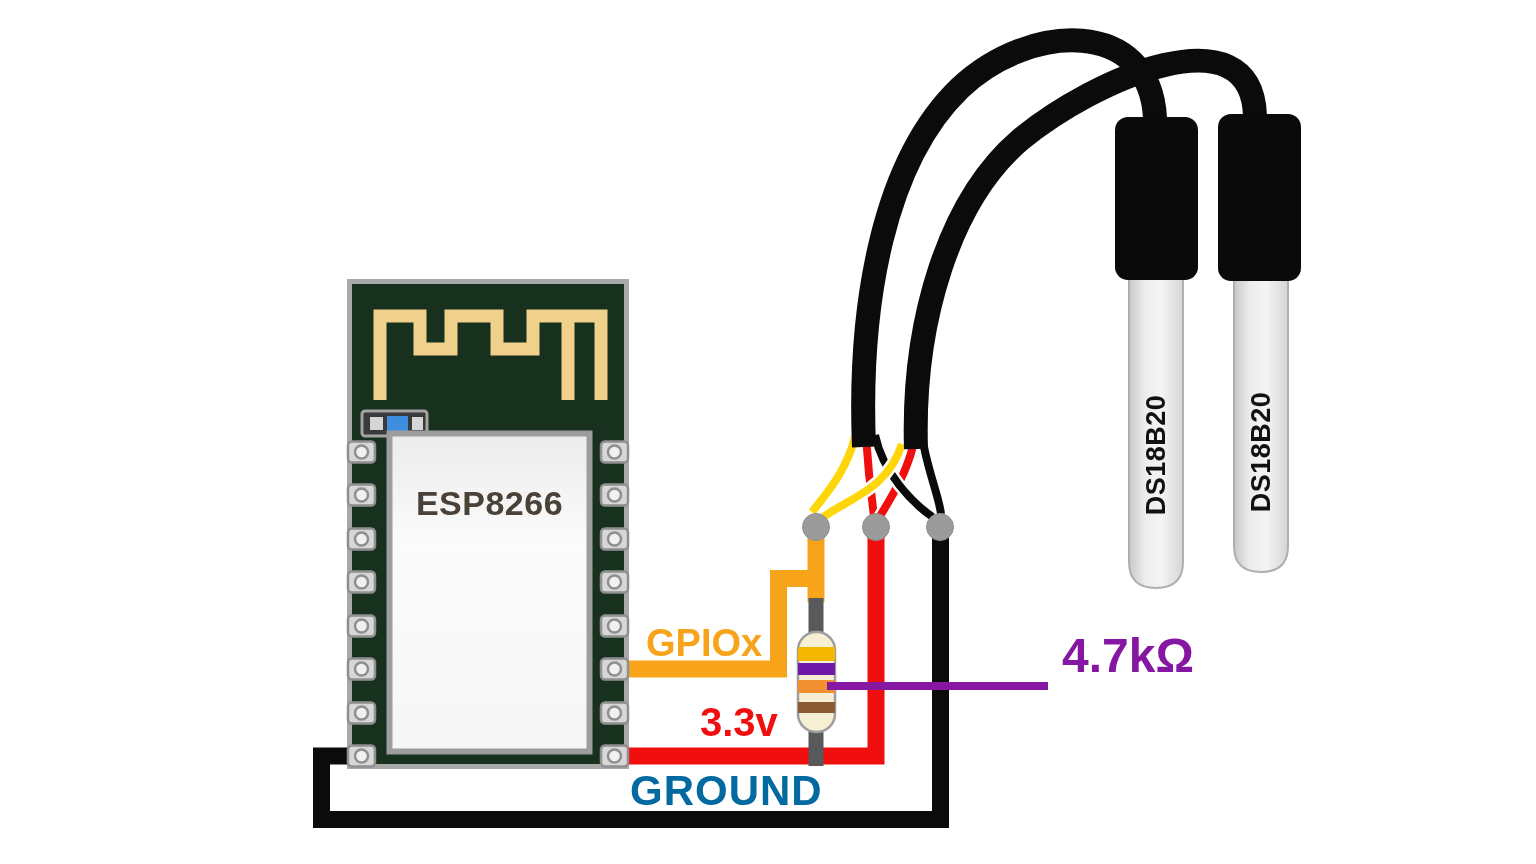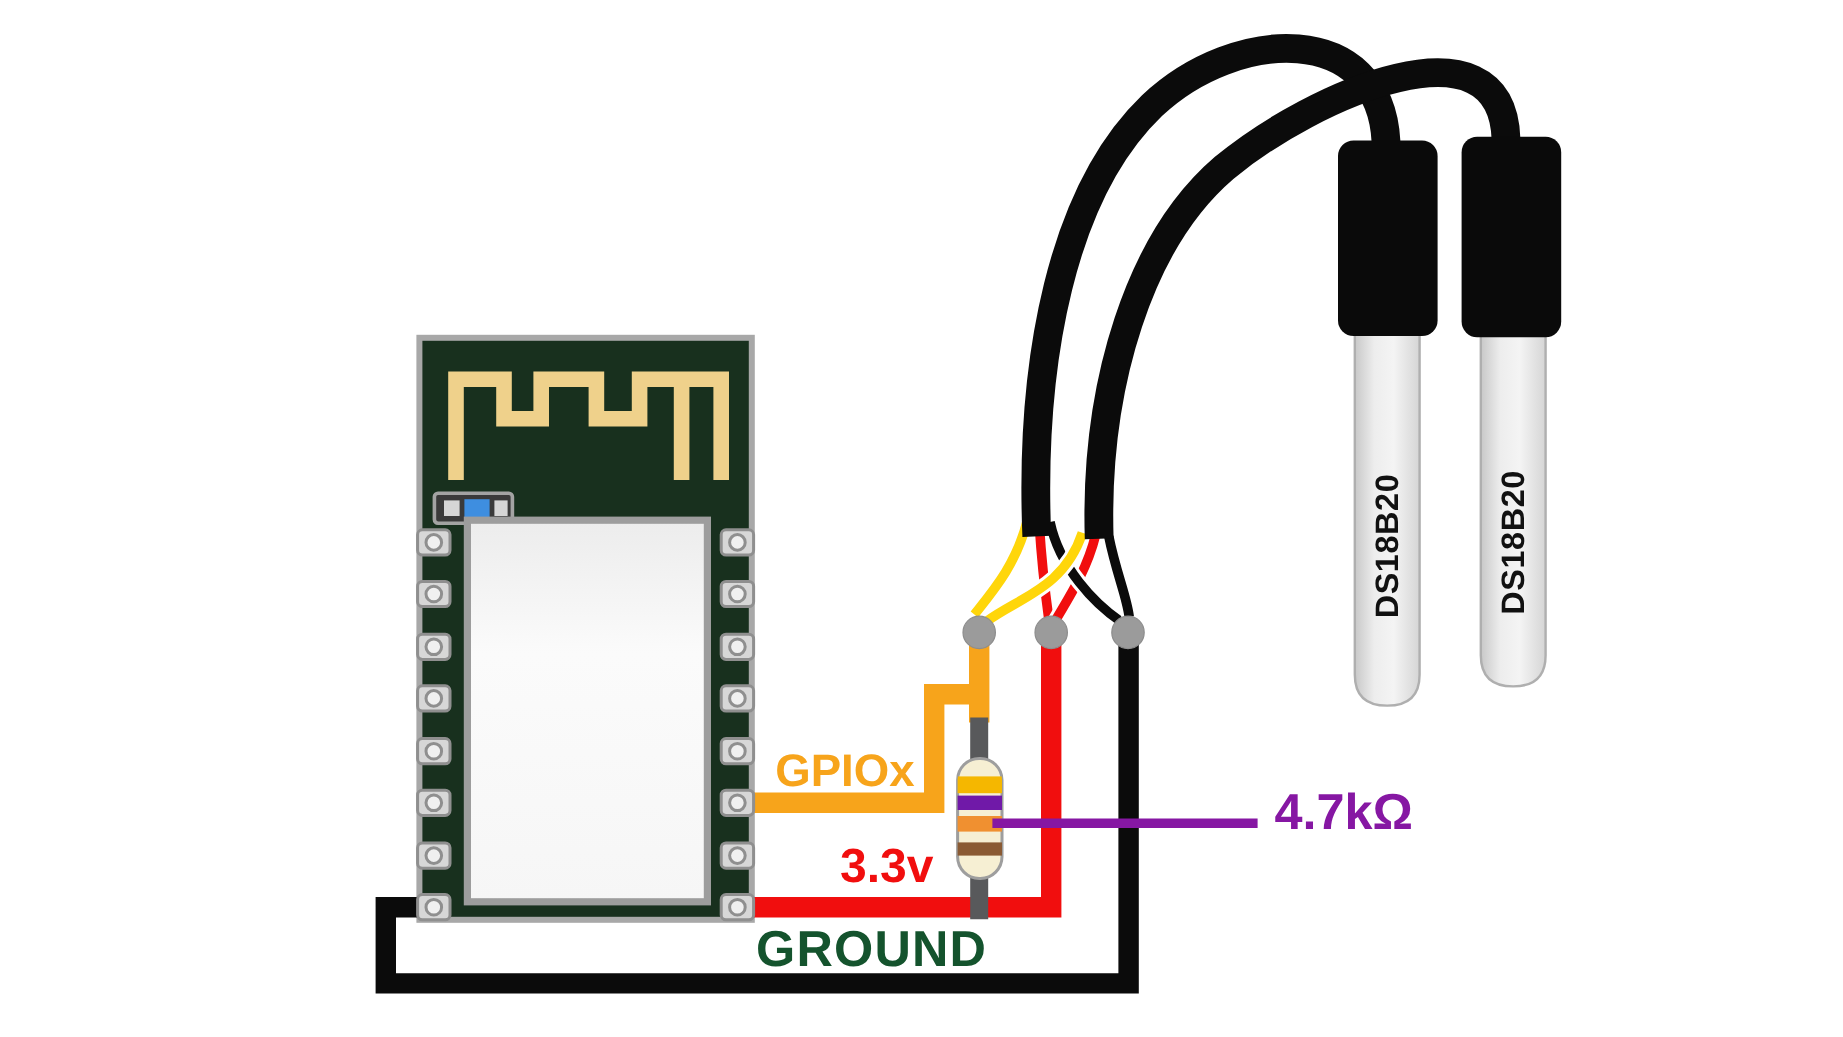--- a/index.html
+++ b/index.html
@@ -55,22 +55,22 @@
   .band-brown{fill:var(--color-band-brown);}
 
   
   .cap{fill:#0A0A0A;}
   .probe{fill:url(#probeGrad);stroke:#AFAFAF;stroke-width:2;}
 
   
   .lbl{position:absolute;font-weight:800;line-height:1;white-space:nowrap;}
   #gpio-label{left:646px;top:624px;font-size:38px;color:var(--color-gpio);text-align:center;}
   #power-label{left:684px;top:702px;font-size:40px;color:var(--color-power);margin-left:16px;}
-  #ground-label{left:630px;top:770px;font-size:42px;color:#14532d;letter-spacing:1px;}
-  #resistor-value-label{left:1062px;top:656px;font-size:42px;color:var(--color-annotation);}
+  #ground-label{left:630px;top:770px;font-size:42px;color:#0369a1;letter-spacing:1px;}
+  #resistor-value-label{left:1062px;top:632px;font-size:48px;color:var(--color-annotation);}
   #board-label{
     position:absolute;left:389px;top:482px;width:201px;text-align:center;
     font-size:34px;line-height:42px;font-weight:800;
     color:var(--color-board-text);letter-spacing:0.5px;
   }
   .sensor-label{
     position:absolute;width:180px;height:30px;text-align:center;
     font-size:27px;line-height:30px;font-weight:800;color:#111;
     transform:rotate(-90deg);letter-spacing:0.5px;
   }
@@ -182,20 +182,21 @@
 
     <g>
       <path class="probe" d="M 1129,268 H 1183 V 562 Q 1183,588 1156,588 Q 1129,588 1129,562 Z"></path>
       <path class="probe" d="M 1234,270 H 1288 V 546 Q 1288,572 1261,572 Q 1234,572 1234,546 Z"></path>
       <rect class="cap" x="1115" y="117" width="83" height="163" rx="13"></rect>
       <rect class="cap" x="1218" y="114" width="83" height="167" rx="13"></rect>
     </g>
   </svg>
 
   <div id="board-label">
+    <div>ESP8266</div>
   </div>
 
   <div class="lbl" id="gpio-label">GPIOx</div>
   <div class="lbl" id="power-label">3.3v</div>
   <div class="lbl" id="ground-label">GROUND</div>
   <div class="lbl" id="resistor-value-label">4.7kΩ</div>
 
   <div class="sensor-label" id="sensor-label-1">DS18B20</div>
   <div class="sensor-label" id="sensor-label-2">DS18B20</div>
 

